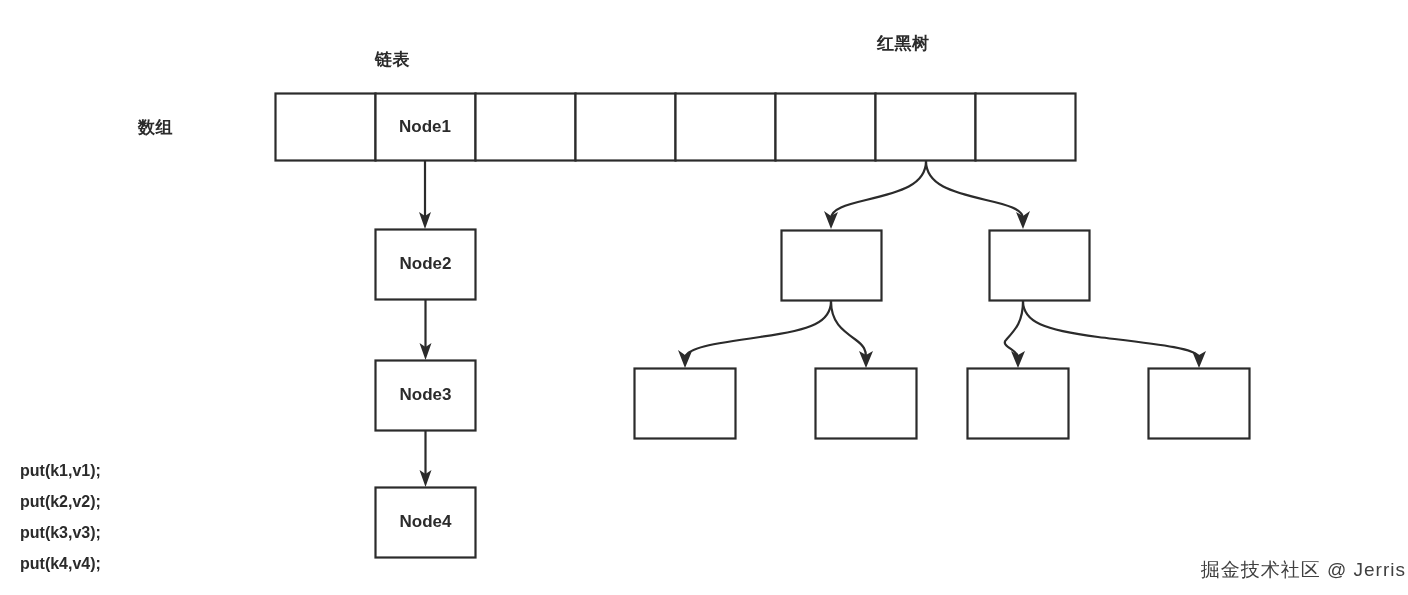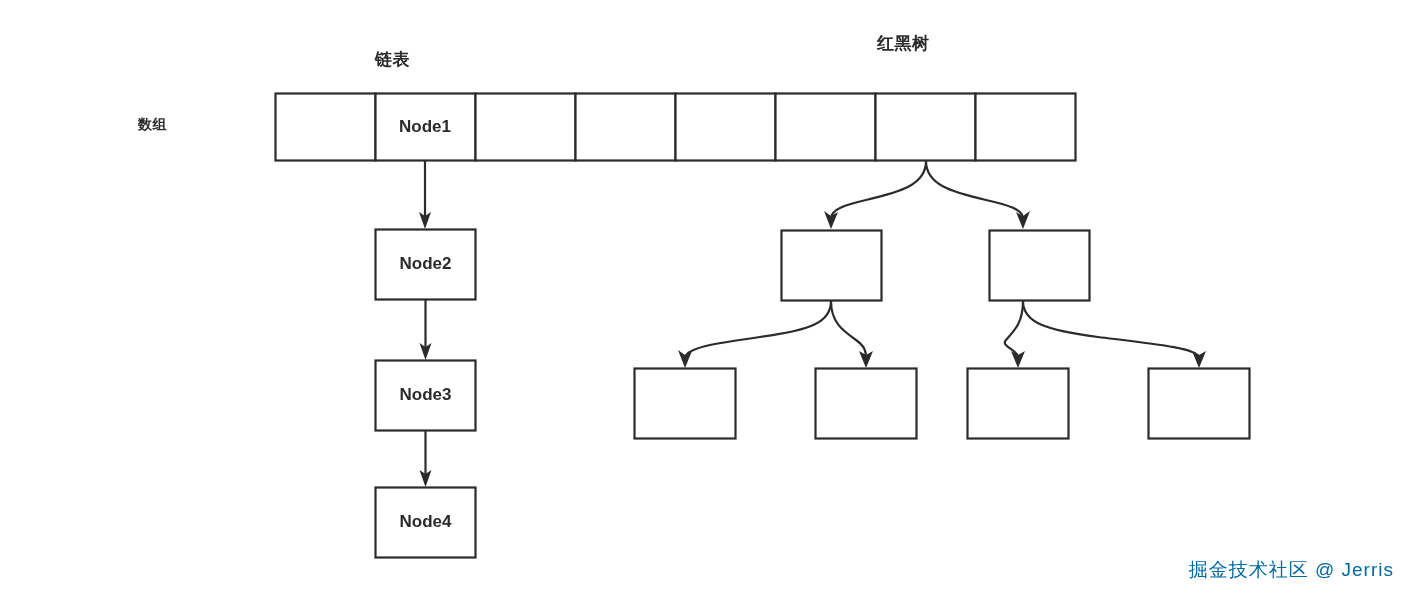--- a/index.html
+++ b/index.html
@@ -25,21 +25,21 @@
   .diagram-svg {
     position: absolute;
     left: 0;
     top: 0;
     width: 1408px;
     height: 595px;
   }
   .label {
     position: absolute;
     font-weight: bold;
-    font-size: 14px;
+    font-size: 17px;
     color: #2b2b2b;
     white-space: nowrap;
     letter-spacing: 0.5px;
     text-align: center;
   }
   .section-title {
     font-size: 17px;
     font-weight: bold;
     text-align: left;
   }
@@ -59,24 +59,24 @@
     font-weight: bold;
     line-height: 31px;
     color: #2b2b2b;
     white-space: nowrap;
   }
   .code-line {
     display: block;
   }
   .watermark {
     position: absolute;
-    right: 14px;
+    right: 2px;
     bottom: 12px;
     font-size: 19px;
-    color: #0369a1;
+    color: #404040;
     white-space: nowrap;
     letter-spacing: 1px;
   }
   .box-rect {
     fill: #ffffff;
     stroke: #2b2b2b;
     stroke-width: 2.2;
   }
   .cell-rect {
     fill: #ffffff;
@@ -171,16 +171,22 @@
       <path class="edge" d="M 1023 301 C 1023 322, 1044 330, 1098 337 C 1155 344, 1196 348, 1199 357"></path>
       <path class="arrow-head" d="M 1199 368 L 1192 351 L 1199 355 L 1206 351 Z"></path>
     </g>
 
     <rect class="box-rect" x="634.5" y="368.5" width="101" height="70"></rect>
     <rect class="box-rect" x="815.5" y="368.5" width="101" height="70"></rect>
     <rect class="box-rect" x="967.5" y="368.5" width="101" height="70"></rect>
     <rect class="box-rect" x="1148.5" y="368.5" width="101" height="70"></rect>
   </svg>
 
+  <div class="code-block">
+    <span class="code-line">put(k1,v1);</span>
+    <span class="code-line">put(k2,v2);</span>
+    <span class="code-line">put(k3,v3);</span>
+    <span class="code-line">put(k4,v4);</span>
+  </div>
 
   <div class="watermark">掘金技术社区 @ Jerris</div>
 
 </div>
 
 </body></html>

